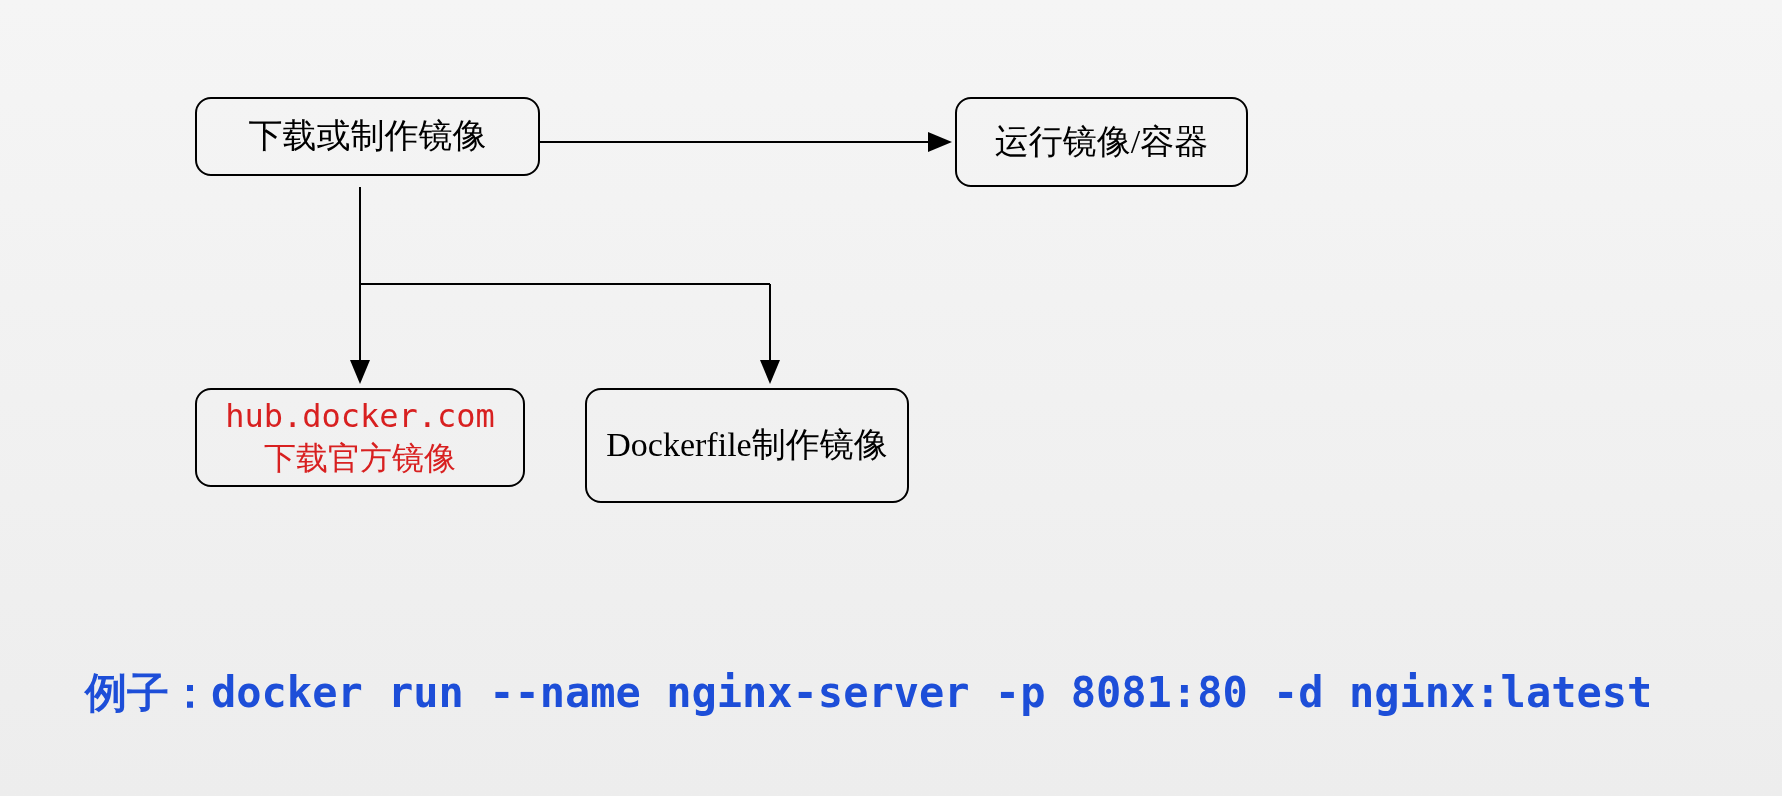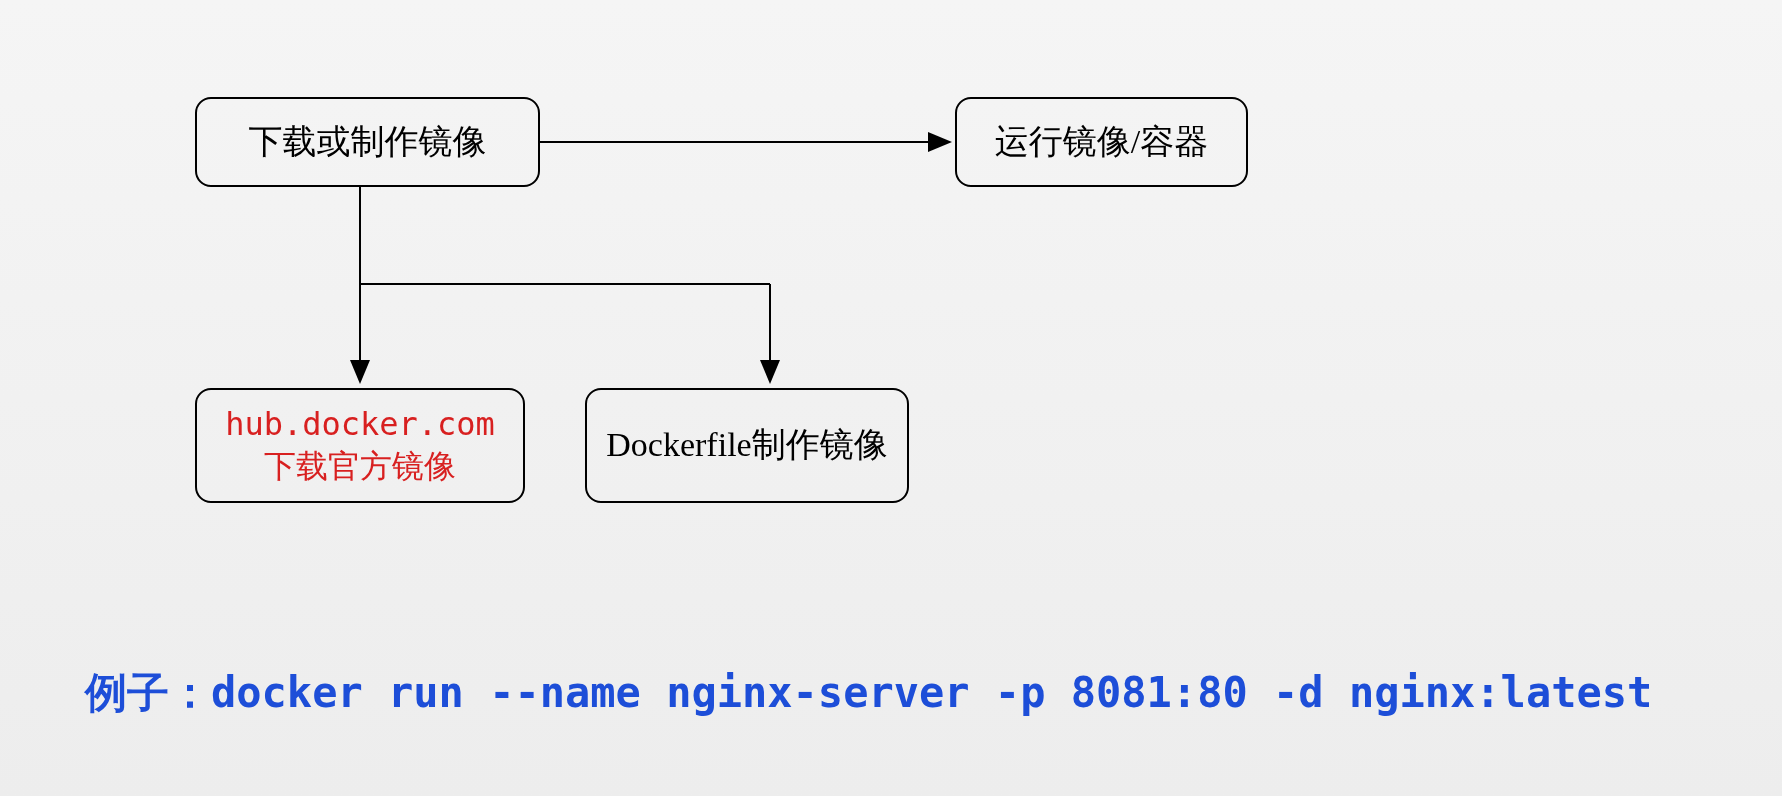--- a/index.html
+++ b/index.html
@@ -29,33 +29,33 @@
       line-height: 1.3;
       padding: 8px 14px;
     }
     .box-red {
       color: #d82020;
     }
     .box-download {
       left: 195px;
       top: 97px;
       width: 345px;
-      height: 90px;
+      height: 79px;
     }
     .box-run {
       left: 955px;
       top: 97px;
       width: 293px;
       height: 90px;
     }
     .box-hub {
       left: 195px;
       top: 388px;
       width: 330px;
-      height: 115px;
+      height: 99px;
       padding: 8px 10px;
       font-size: 32px;
       font-family: "SimSun", "宋体", monospace, serif;
     }
     .box-dockerfile {
       left: 585px;
       top: 388px;
       width: 324px;
       height: 115px;
     }

